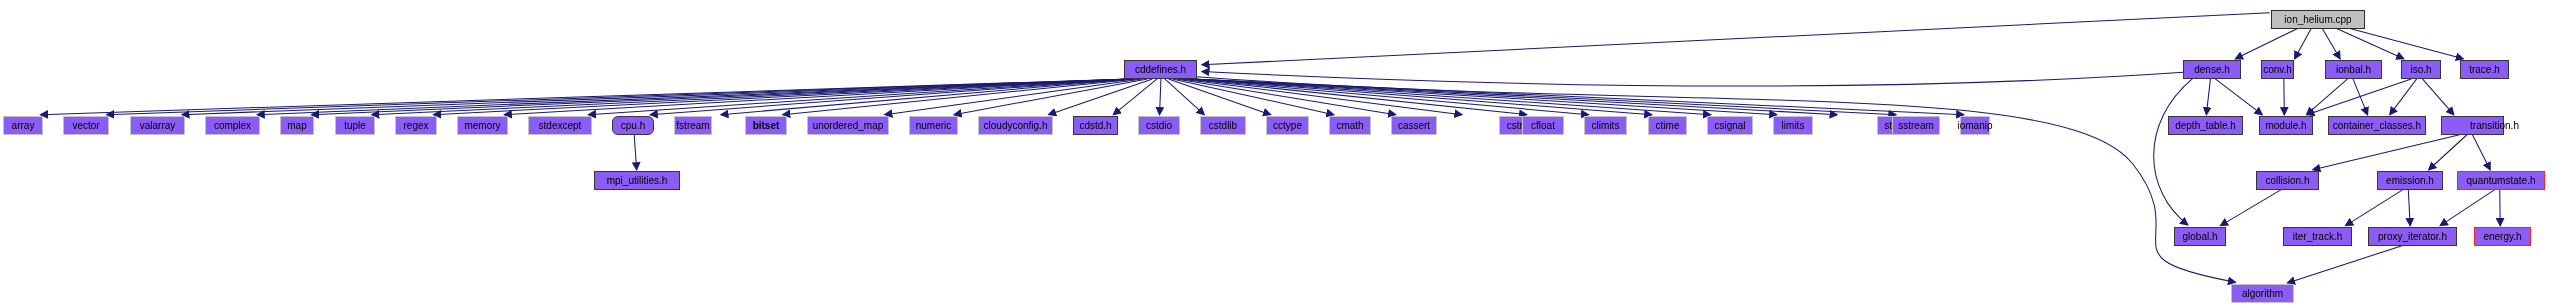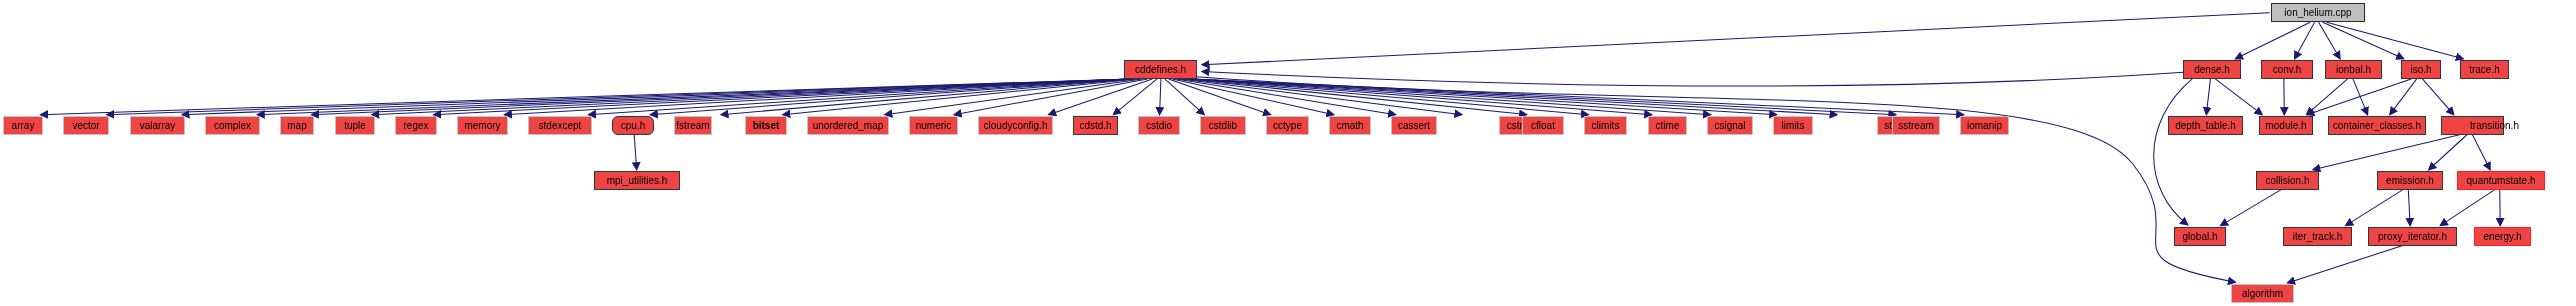--- a/index.html
+++ b/index.html
@@ -1,19 +1,19 @@
 <!DOCTYPE html>
 <html style="font-size:12px"><head>
 <meta charset="utf-8">
 <style>
   html,body{margin:0;padding:0;background:#ffffff;}
   #canvas{position:relative;width:2576px;height:306px;background:#ffffff;overflow:hidden;
           font-family:"Liberation Sans","DejaVu Sans",sans-serif;}
   #edges{position:absolute;left:0;top:0;width:2576px;height:306px;}
-  .node{position:absolute;box-sizing:border-box;height:19.4px;background:#ef4444;
+  .node{position:absolute;box-sizing:border-box;height:19.4px;background:#8b5cf6;
         display:flex;align-items:center;justify-content:center;
         font-size:10px;color:#000000;white-space:nowrap;z-index:2;}
   .node.doc{border:1.1px solid #353535;}
   .node.std{border:0.7px solid #c3c3c3;}
   .node.red{border:1.5px solid #ff1f1f;}
   .node.main{border:1.1px solid #2b2b2b;background:#bfbfbf;}
 </style>
 </head>
 <body>
 
@@ -78,24 +78,24 @@
         <path d="M3318.34,181 L3342.169,228" fill="none" stroke="#191970" stroke-width="1.4" marker-end="url(#arr)"></path>
         <path d="M3060.98,255 L2980,303" fill="none" stroke="#191970" stroke-width="1.4" marker-end="url(#arr)"></path>
         <path d="M3224.56,255 L3148,303" fill="none" stroke="#191970" stroke-width="1.4" marker-end="url(#arr)"></path>
         <path d="M3232.24,255 L3234.6839999999997,303" fill="none" stroke="#191970" stroke-width="1.4" marker-end="url(#arr)"></path>
         <path d="M3347.86,255 L3275.151,303" fill="none" stroke="#191970" stroke-width="1.4" marker-end="url(#arr)"></path>
         <path d="M3355.06,255 L3355.671,303" fill="none" stroke="#191970" stroke-width="1.4" marker-end="url(#arr)"></path>
         <path d="M3223.88,330 L3070,380" fill="none" stroke="#191970" stroke-width="1.4" marker-end="url(#arr)"></path>
       </g>
   </svg>
   <div id="nodes">
-      <div class="node main" style="left: 2271px; top: 3px; width: 94px; text-align: right;">ion_helium.cpp</div>
+      <div class="node main" style="left: 2271px; top: 10px; width: 94px; text-align: right;">ion_helium.cpp</div>
       <div class="node doc" style="left: 1124px; top: 60px; width: 73px;">cddefines.h</div>
       <div class="node doc" style="left: 2183px; top: 60px; width: 58px; text-align: center;">dense.h</div>
-      <div class="node doc" style="left: 2261px; top: 60px; width: 52px;">conv.h</div>
+      <div class="node doc" style="left: 2261px; top: 60px; width: 33px;">conv.h</div>
       <div class="node doc" style="left: 2325px; top: 60px; width: 57px;">ionbal.h</div>
       <div class="node doc" style="left: 2401px; top: 60px; width: 40px;">iso.h</div>
       <div class="node doc" style="left: 2460px; top: 60px; width: 49px;">trace.h</div>
       <div class="node std" style="left: 3px; top: 116px; width: 40px;">array</div>
       <div class="node std" style="left: 63px; top: 116px; width: 46px;">vector</div>
       <div class="node std" style="left: 130px; top: 116px; width: 55px;">valarray</div>
       <div class="node std" style="left: 205px; top: 116px; width: 55px;">complex</div>
       <div class="node std" style="left: 280px; top: 116px; width: 34px;">map</div>
       <div class="node std" style="left: 335px; top: 116px; width: 40px;">tuple</div>
       <div class="node std" style="left: 395px; top: 116px; width: 42px;">regex</div>
@@ -114,21 +114,21 @@
       <div class="node std" style="left: 1329px; top: 116px; width: 42px;">cmath</div>
       <div class="node std" style="left: 1391px; top: 116px; width: 46px;">cassert</div>
       <div class="node std" style="left: 1458px; top: 116px; width: 45px; margin-left: 41px;">cstring</div>
       <div class="node std" style="left: 1522px; top: 116px; width: 42px;">cfloat</div>
       <div class="node std" style="left: 1584px; top: 116px; width: 43px;">climits</div>
       <div class="node std" style="left: 1648px; top: 116px; width: 39px;">ctime</div>
       <div class="node std" style="left: 1707px; top: 116px; width: 46px;">csignal</div>
       <div class="node std" style="left: 1773px; top: 116px; width: 40px;">limits</div>
       <div class="node std" style="left: 1877px; top: 116px; width: 39px;">string</div>
       <div class="node std" style="left: 1892px; top: 116px; width: 48px;">sstream</div>
-      <div class="node std" style="left: 1960px; top: 116px; width: 49px;">iomanip</div>
+      <div class="node std" style="left: 1960px; top: 116px; width: 30px;">iomanip</div>
       <div class="node doc" style="left: 2168px; top: 116px; width: 75px;">depth_table.h</div>
       <div class="node doc" style="left: 2259px; top: 116px; width: 54px;">module.h</div>
       <div class="node doc" style="left: 2328px; top: 116px; width: 98px;">container_classes.h</div>
       <div class="node doc" style="left: 2441px; top: 116px; width: 63px; padding-left: 44px;">transition.h</div>
       <div class="node doc" style="left: 594px; top: 171px; width: 86px;">mpi_utilities.h</div>
       <div class="node doc" style="left: 2256px; top: 171px; width: 63px;">collision.h</div>
       <div class="node doc" style="left: 2377px; top: 171px; width: 66px;">emission.h</div>
       <div class="node red" style="left: 2457px; top: 171px; width: 88px;">quantumstate.h</div>
       <div class="node doc" style="left: 2174px; top: 227px; width: 52px;">global.h</div>
       <div class="node doc" style="left: 2283px; top: 227px; width: 69px;">iter_track.h</div>

